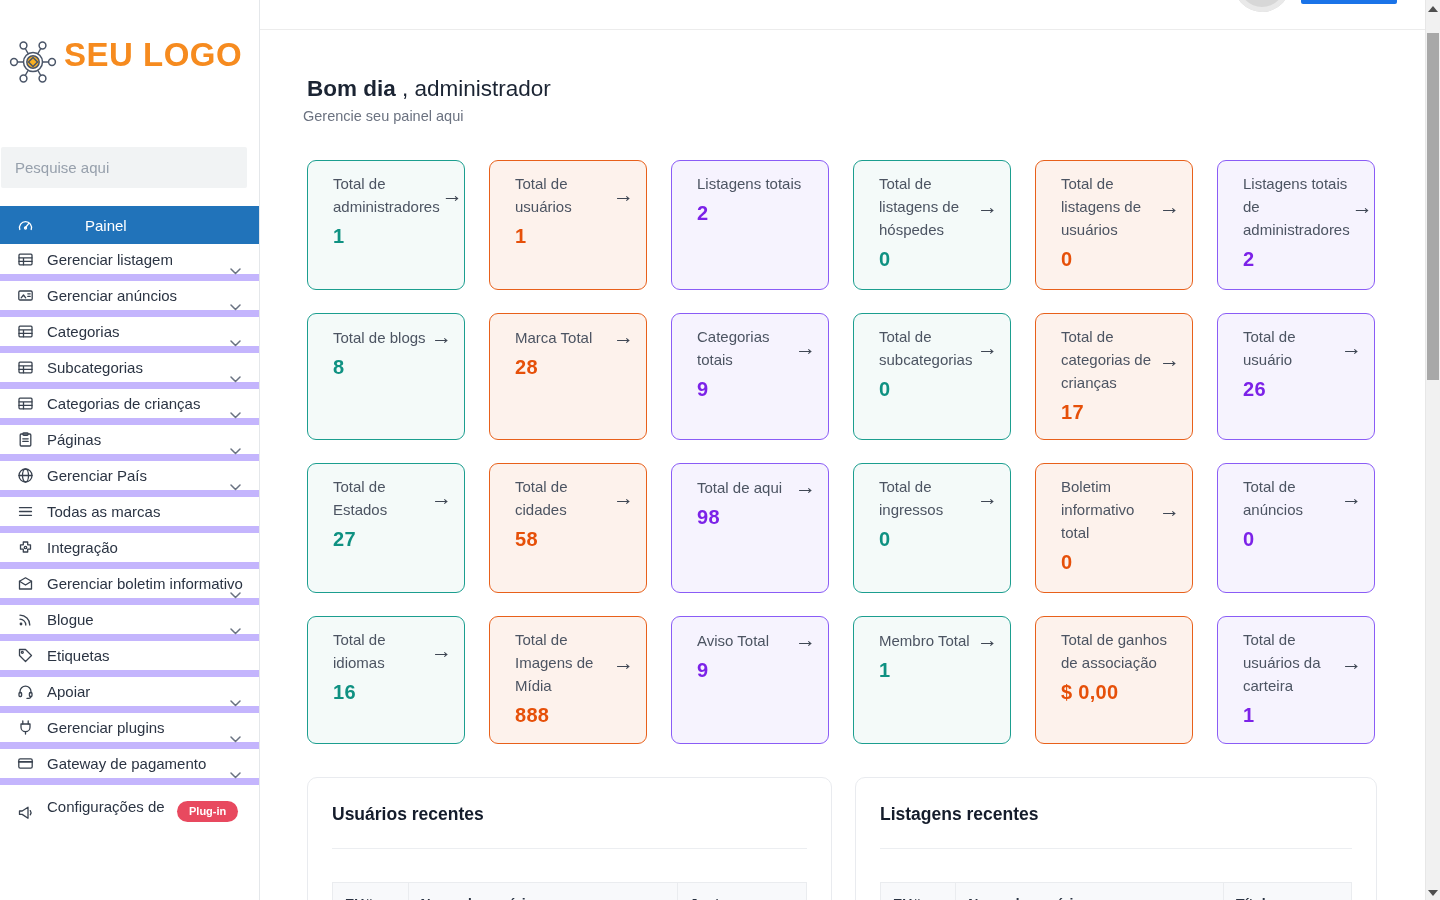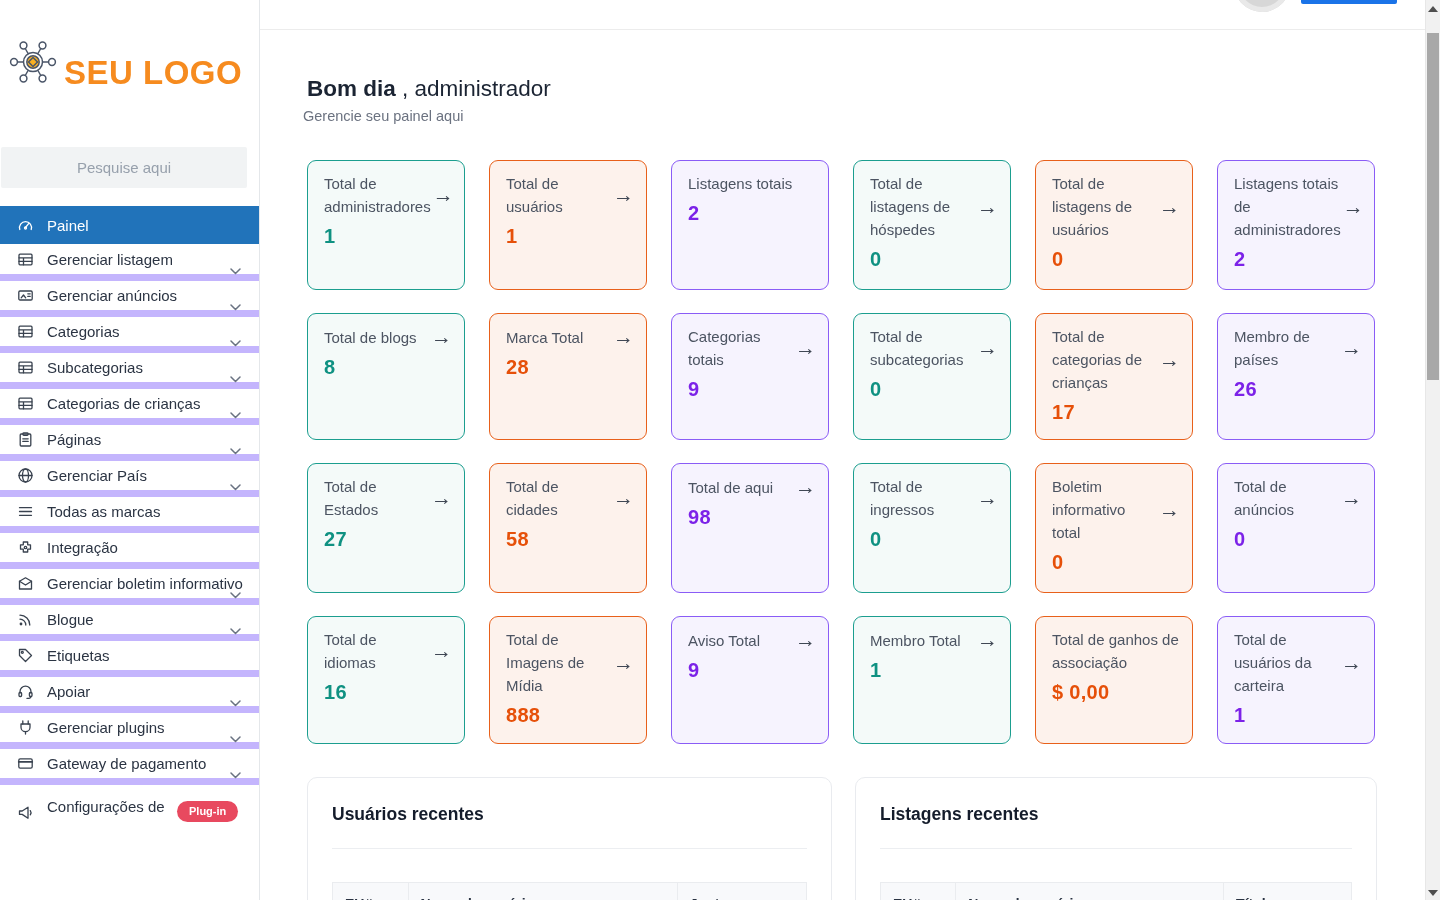--- a/index.html
+++ b/index.html
@@ -3,34 +3,34 @@
 <meta charset="utf-8">
 <style>
   * { margin:0; padding:0; box-sizing:border-box; }
   html,body { width:1440px; height:900px; overflow:hidden; background:#fff;
               font-family:"Liberation Sans", sans-serif; }
   .page { position:relative; width:1440px; height:900px; overflow:hidden; background:#fff; }
 
   
   .sidebar { position:absolute; left:0; top:0; width:260px; height:900px;
              background:#fff; border-right:1px solid #e4e7ea; z-index:5; }
-  .logo { position:absolute; left:8px; top:36px; display:flex; align-items:flex-end; gap:6px; }
+  .logo { position:absolute; left:8px; top:36px; display:flex; align-items:flex-start; gap:6px; }
   .logo-text { font-size:33px; font-weight:800; color:#f68b1f; letter-spacing:.5px; }
   .search-wrap { position:absolute; left:1px; top:147px; width:246px; height:41px;
                  background:#f1f3f4; border-radius:2px; }
   .search-wrap input { width:100%; height:100%; border:none; outline:none; background:transparent;
-                 font-size:15px; color:#3c4654; padding:0 14px; font-family:inherit;text-align:center; }
+                 font-size:15px; color:#3c4654; padding:0 14px; font-family:inherit; }
   .search-wrap input::placeholder { color:#97a0ac; }
   .menu { position:absolute; left:0; top:206px; width:259px; }
   .mi { position:relative; height:36px; display:flex; align-items:center; padding-left:17px;
         border-bottom:7px solid #c4b5fd; cursor:pointer; background:#fff; }
   .mi .mico { width:17px; height:17px; color:#39424f; flex:0 0 17px; display:flex; align-items:center; }
   .mi .mlabel { margin-left:13px; font-size:15px; color:#2b3443; white-space:nowrap; }
   .mi .chev { position:absolute; right:18px; top:16px; }
-  .mi.active { background:#2173ba; border-bottom:none; height:38px; margin-bottom:1px; }
+  .mi.active { background:#2173ba; border-bottom:none; height:38px; margin-bottom:1px;gap:38px; }
   .mi.active .mlabel { color:#fff; }
   .mi.active .mico { color:#fff; }
   .mi.cfg { height:64px; align-items:flex-start; border-bottom:none; }
   .mi.cfg .mico { margin-top:19px; }
   .mi.cfg .mlabel { margin-top:12px; white-space:normal; width:122px; line-height:20px; }
   .badge { margin-top:16px; margin-left:8px; background:#e8495f; color:#fff; font-size:11px;
            font-weight:700; padding:4px 12px 5px; border-radius:11px; white-space:nowrap; }
 
   
   .topbar { position:absolute; left:260px; top:0; width:1165px; height:30px; background:#fff;
@@ -52,21 +52,21 @@
   .sb-thumb { position:absolute; left:1px; top:33px; width:12px; height:347px; background:#a8a8a8; }
 
   
   .greeting { position:absolute; left:307px; top:76px; font-size:22.5px; color:#1b2433; }
   .greeting b { font-weight:800; }
   .subtitle { position:absolute; left:303px; top:108px; font-size:14.5px; color:#6b7280; }
 
   .cards { position:absolute; left:307px; top:160px; width:1068px; display:grid;
            grid-template-columns:repeat(6,158px); column-gap:24px;
            grid-template-rows:130px 127px 130px 128px; row-gap:23px; }
-  .card { border-radius:9px; padding:11px 12px 10px 16px; border:1.5px solid; cursor:pointer; }
+  .card { border-radius:9px; padding:11px 12px 10px 25px; border:1.5px solid; cursor:pointer; }
   .card.teal   { border-color:#1b9e8f; background:#f4faf9; }
   .card.orange { border-color:#e8601a; background:#fdf2ec; }
   .card.purple { border-color:#8a5cf6; background:#f6f3fe; }
   .chead { display:flex; align-items:center; }
   .ctitle { flex:1; font-size:15px; line-height:23px; color:#4c5462; }
   .carrow { font-size:21px; color:#3f4754; margin-left:2px; font-weight:400; }
   .cvalue { margin-top:7px; font-size:20px; font-weight:700; letter-spacing:.3px; }
   .card.teal .cvalue   { color:#0f9182; }
   .card.orange .cvalue { color:#e65009; }
   .card.purple .cvalue { color:#7c22e8; }
@@ -394,21 +394,21 @@
       </div>
       <div class="card orange">
         <div class="chead">
           <div class="ctitle">Total de categorias de crianças</div>
           <span class="carrow">→</span>
         </div>
         <div class="cvalue">17</div>
       </div>
       <div class="card purple">
         <div class="chead">
-          <div class="ctitle">Membro de países</div>
+          <div class="ctitle">Total de usuário</div>
           <span class="carrow">→</span>
         </div>
         <div class="cvalue">26</div>
       </div>
       <div class="card teal">
         <div class="chead">
           <div class="ctitle">Total de Estados</div>
           <span class="carrow">→</span>
         </div>
         <div class="cvalue">27</div>

